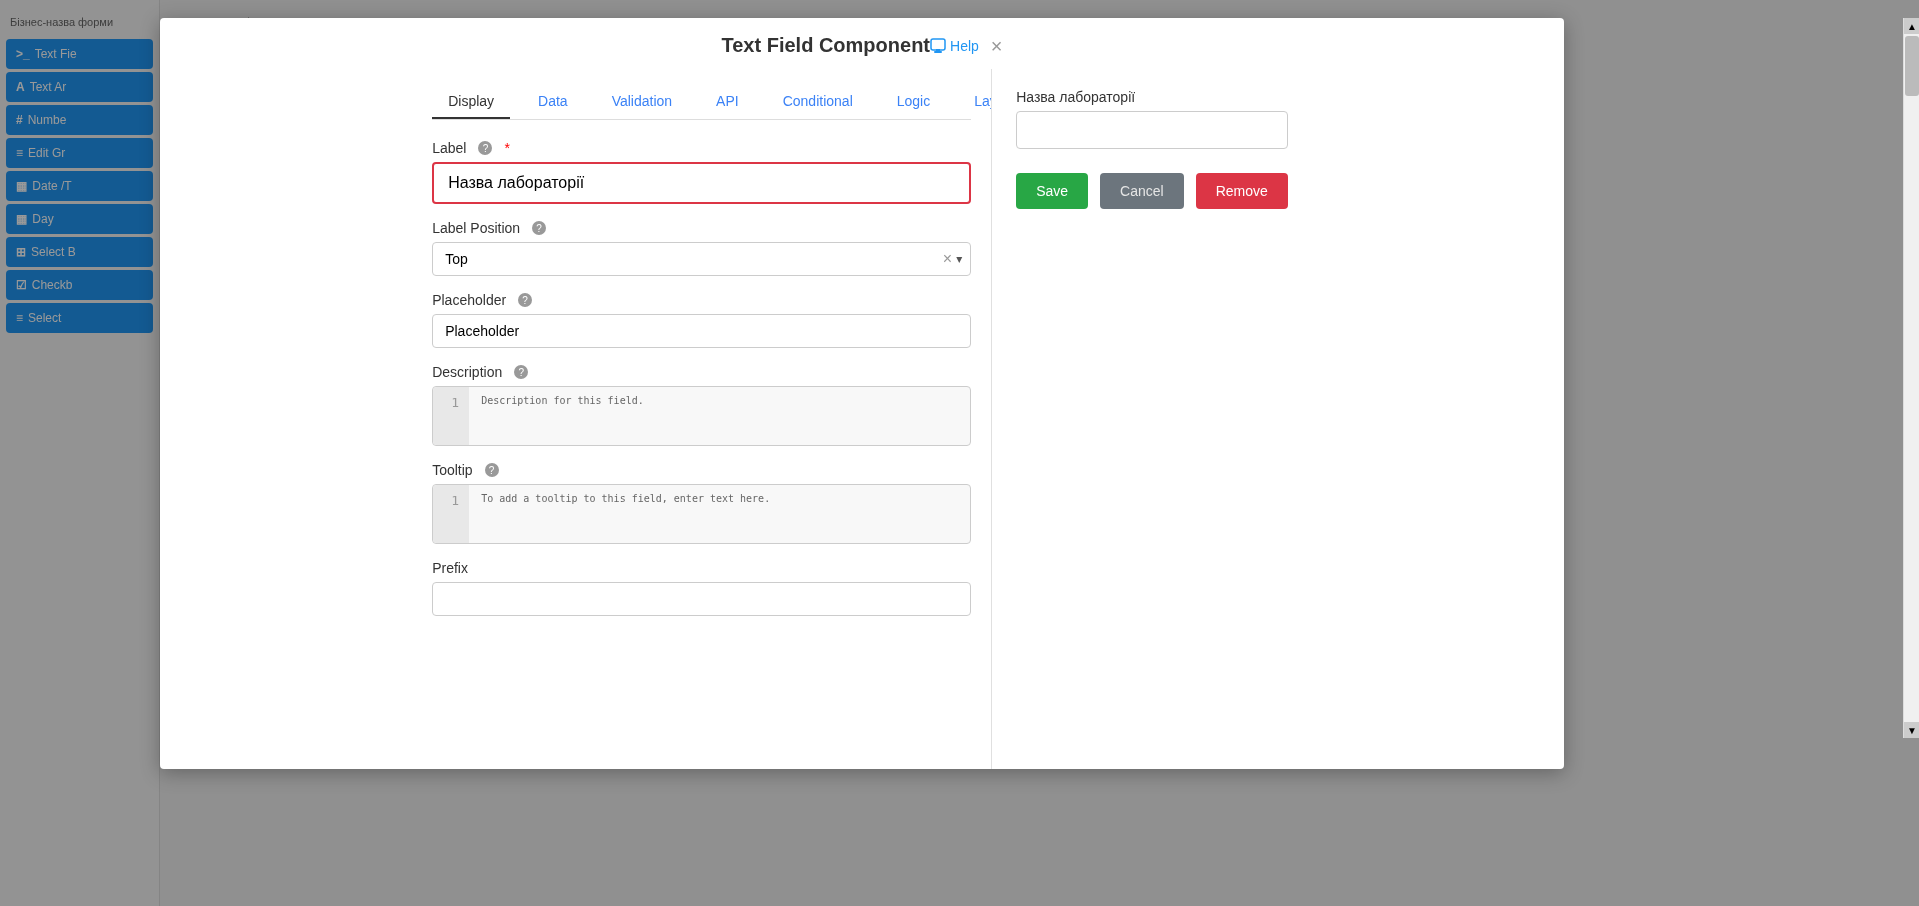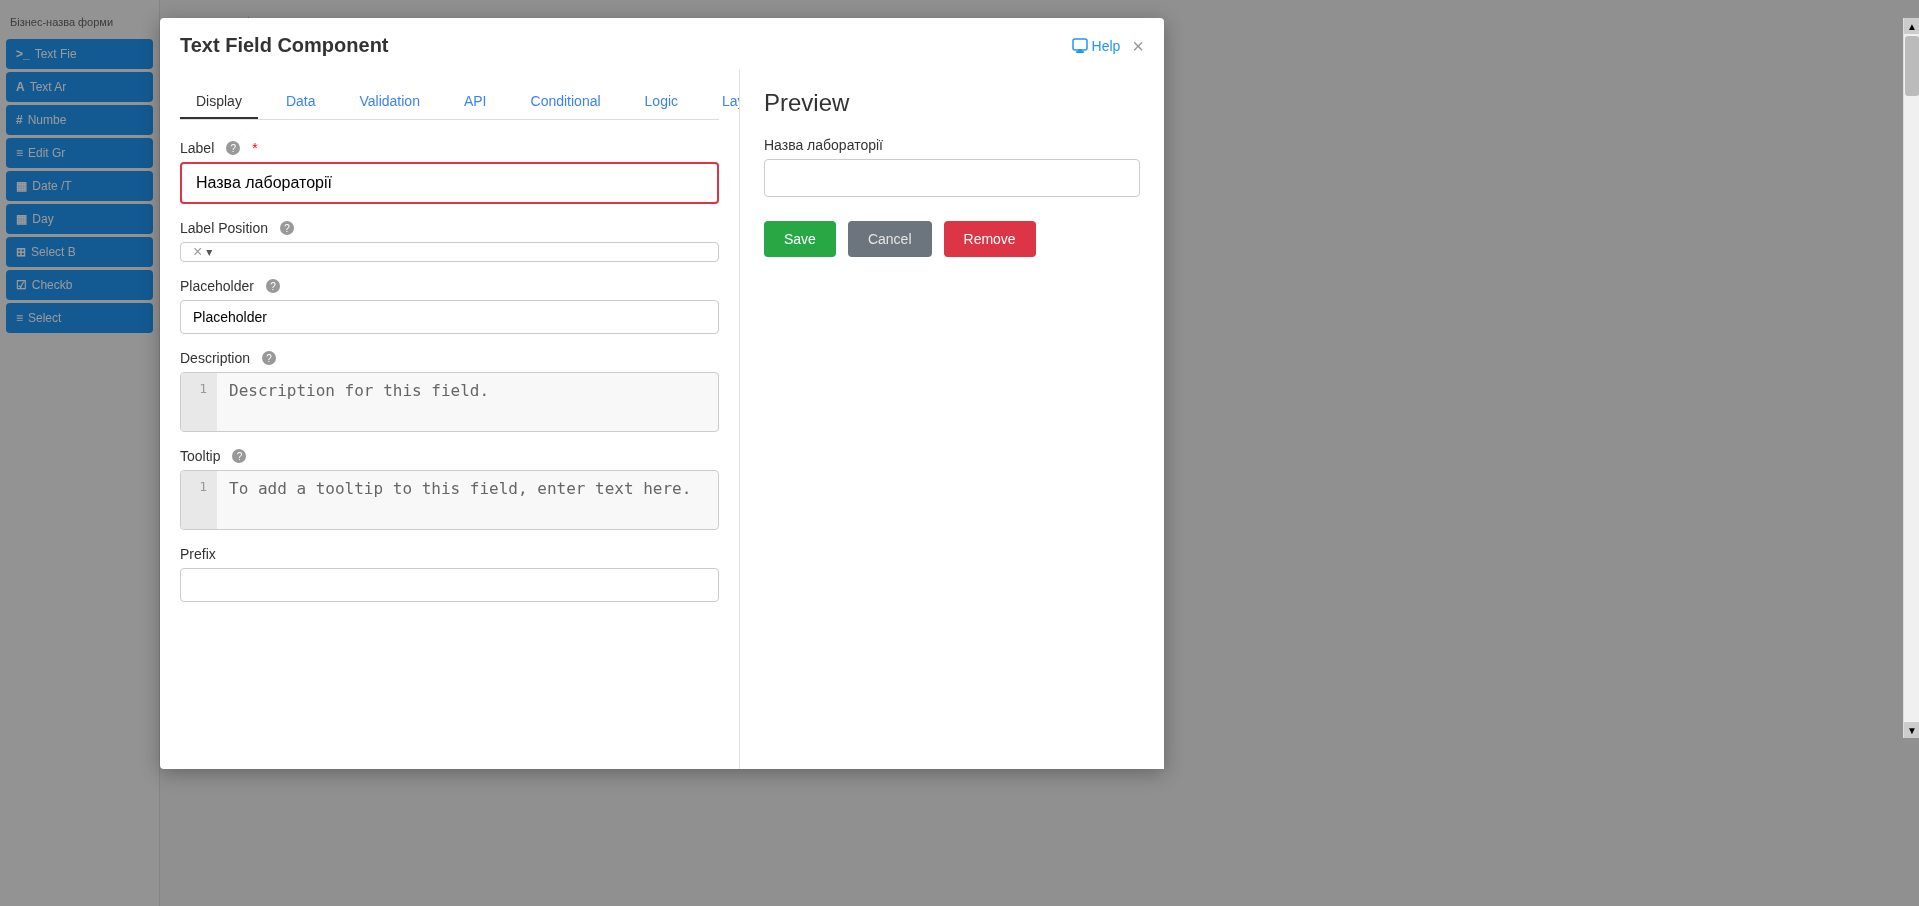--- a/index.html
+++ b/index.html
@@ -121,27 +121,28 @@
       top: 0; left: 0; right: 0; bottom: 0;
       background: rgba(0,0,0,0.4);
       z-index: 100;
     }
 
     
     .modal {
       position: absolute;
       top: 18px;
       left: 160px;
-      width: 1004px;
+      width: 1404px;
       background: white;
       border-radius: 4px;
       box-shadow: 0 4px 20px rgba(0,0,0,0.3);
       z-index: 200;
       display: flex;
       flex-direction: column;
+      align-items: center;
     }
 
     .modal-header {
       display: flex;
       align-items: center;
       justify-content: space-between;
       padding: 16px 20px 12px 20px;
       border-bottom: none;
     }
 
@@ -324,21 +325,21 @@
       padding: 8px 10px;
       font-size: 13px;
       min-width: 36px;
       text-align: right;
       font-family: monospace;
       border-radius: 4px 0 0 4px;
     }
 
     .code-content {
       padding: 8px 12px;
-      font-size: 16px;
+      font-size: 10px;
       color: #666;
       font-family: monospace;
       flex: 1;
       white-space: nowrap;
       overflow: hidden;
       text-overflow: ellipsis;
     }
 
     
     .preview-panel {
@@ -548,20 +549,26 @@
           <input type="text" class="label-input" style="border: none; font-size: 16px; width: 100%; padding: 8px 12px; outline: none;" value="Назва лабораторії">
         </div>
       </div>
 
       <div class="field-group">
         <div class="field-label">
           <span>Label Position</span>
           <span class="help-icon">?</span>
         </div>
         <div class="select-wrapper">
+          <select>
+            <option>Top</option>
+            <option>Left</option>
+            <option>Right</option>
+            <option>Bottom</option>
+          </select>
           <span class="select-clear">×</span>
           <span class="select-arrow">▾</span>
         </div>
       </div>
 
       <div class="field-group">
         <div class="field-label">
           <span>Placeholder</span>
           <span class="help-icon">?</span>
         </div>
@@ -592,21 +599,20 @@
 
       <div class="field-group">
         <div class="field-label">
           <span>Prefix</span>
         </div>
         <input type="text" class="text-input" value="" style="">
       </div>
     </div>
 
     <div class="preview-panel">
-      <div class="preview-title">Preview</div>
 
       <div class="preview-field-label">Назва лабораторії</div>
       <input type="text" class="preview-input" value="" style="">
 
       <div class="action-buttons">
         <button class="btn-save">Save</button>
         <button class="btn-cancel">Cancel</button>
         <button class="btn-remove">Remove</button>
       </div>
     </div>

